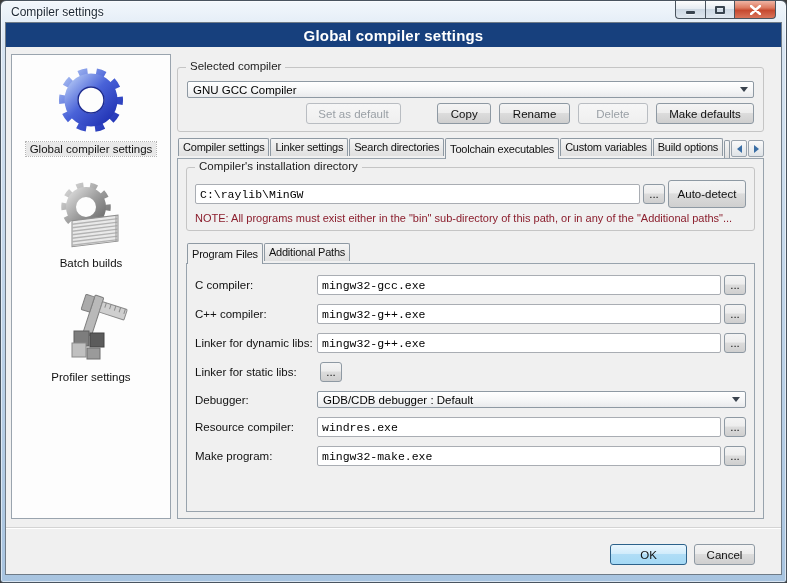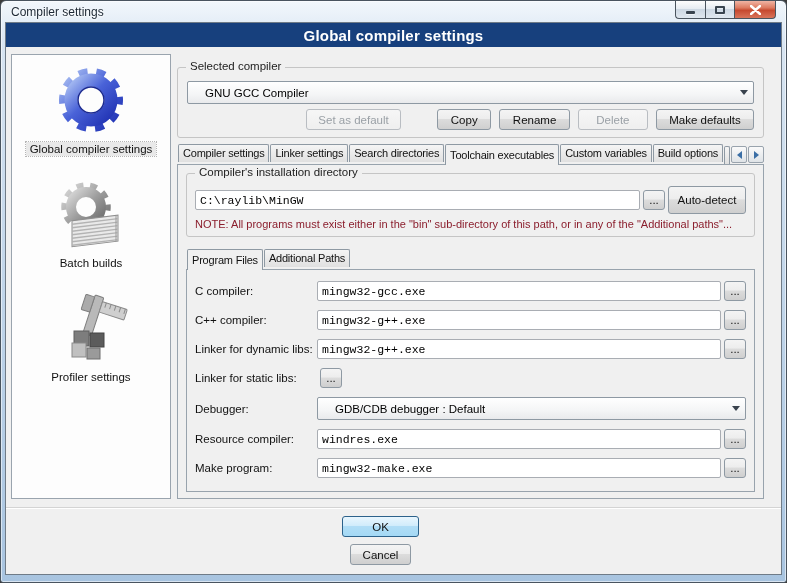--- a/index.html
+++ b/index.html
@@ -34,22 +34,22 @@
   .side-icon{ width:74px; height:74px; display:block; }
   .side-label{ font-size:11.5px; color:#111; margin-top:5px; padding:1px 4px; white-space:nowrap; }
   .side-item.selected .side-label{ background:#e9e9e9; outline:1px dotted #b5b5b5; }
 
   .main{ flex:1; display:flex; flex-direction:column; min-width:0; }
 
   .group{ position:relative; border:1px solid #c5c5c5; border-radius:3px; background:#f0f0f0; }
   .legend{ position:absolute; top:-8px; left:8px; background:#f0f0f0; padding:0 4px; font-size:11.5px; color:#222; }
 
   .selgroup{ margin-top:20px; padding:13px 9px 7px; }
-  .combo{ height:23px; border:1px solid #8e99a3; border-radius:2px; background:linear-gradient(#fff,#f4f5f6 60%,#e9eaec);
-          display:flex; align-items:center; padding-left:17px; cursor:default; }
+  .combo{ height:17px; border:1px solid #8e99a3; border-radius:2px; background:linear-gradient(#fff,#f4f5f6 60%,#e9eaec);
+          display:flex; align-items:center; padding-left:5px; cursor:default; }
   .combo-text{ flex:1; font-size:11.5px; color:#000; white-space:nowrap; overflow:hidden; }
   .combo-arrow{ width:18px; display:flex; align-items:center; justify-content:center; }
   .tri-down{ width:0; height:0; border-left:4px solid transparent; border-right:4px solid transparent; border-top:5px solid #39424d; }
   .btnrow{ display:flex; gap:8px; margin-top:5px; }
   .btn{ height:21px; font-family:"Liberation Sans",sans-serif; font-size:11.5px; color:#111;
         border:1px solid #8e99a3; border-radius:3px;
         background:linear-gradient(#f4f4f4,#ededed 45%,#dcdcdc 50%,#cfcfcf); cursor:default; }
   .btn.disabled{ color:#9aa0a6; border-color:#b9bdc2; background:linear-gradient(#f6f6f6,#efefef); }
   .btnrow [data-name="set-as-default-button"]{ width:96px; margin-left:119px; }
   .btnrow [data-name="copy-button"]{ width:55px; margin-left:28px; }
@@ -80,21 +80,21 @@
 
   .subtabsrow{ display:flex; align-items:flex-end; margin-top:12px; padding-left:1px; position:relative; z-index:2; }
   .subpage{ flex:1; border:1px solid #98a3ad; background:#f0f0f0; padding:11px 8px 6px; min-height:0; }
   .frow{ display:flex; align-items:center; margin-bottom:9px; }
   .flabel{ width:122px; flex:none; font-size:11.5px; color:#111; }
   .frow .combo{ display:none; flex:1; }
   .frow.is-select .combo{ display:flex; }
   .frow .browse{ margin-left:3px; }
 
   .footer{ border-top:1px solid #d4d4d4; box-shadow:0 1px 0 #fff inset; display:flex; justify-content:flex-end; align-items:center;
-           gap:7px; padding:8px 26px 9px 0;flex-direction:column; }
+           gap:7px; padding:16px 26px 9px 0; }
   .btn.okbtn{ width:77px; border-color:#2c628b; background:linear-gradient(#e9f6fe,#d1ecfb 45%,#b0ddf6 50%,#a4d9f5); }
   .btn.cancelbtn{ width:61px; }
 </style>
 </head>
 <body>
 
 <div class="win" data-name="compiler-settings-window">
   <div class="titlebar" data-name="title-bar">
     <span class="title-text" data-name="window-title">Compiler settings</span>
   </div>

